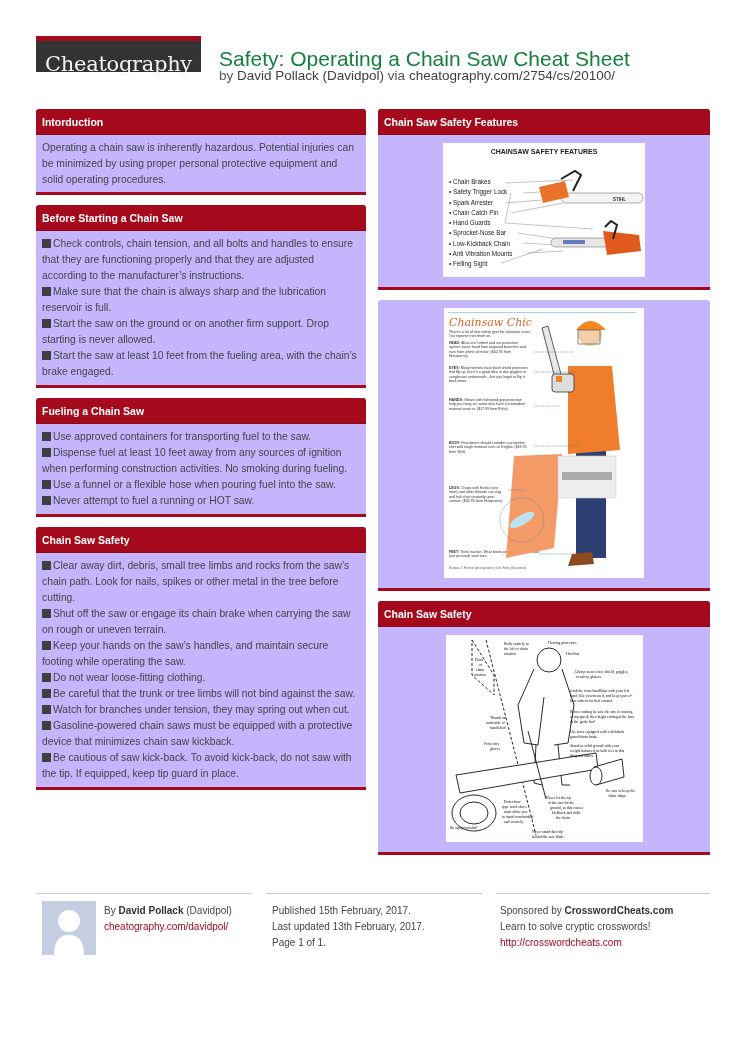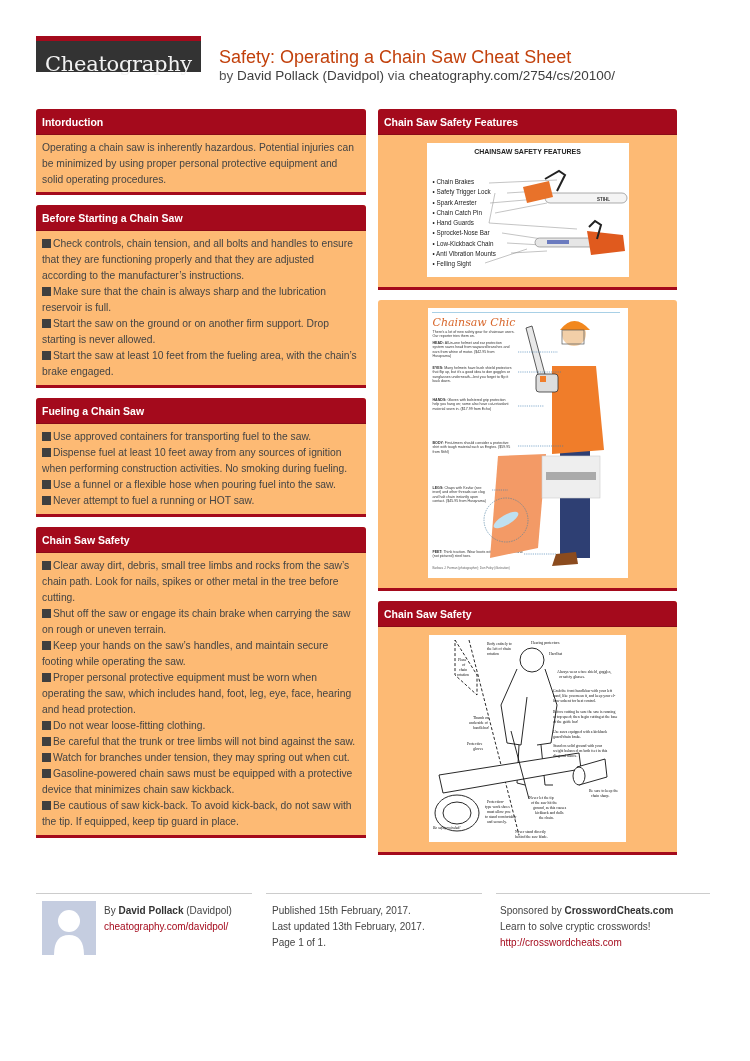--- a/index.html
+++ b/index.html
@@ -2,30 +2,30 @@
 <html><head>
 <meta charset="utf-8">
 <style>
   * { box-sizing: border-box; margin: 0; padding: 0; }
   html, body { width: 750px; height: 1061px; background: #ffffff; overflow: hidden; }
   body { position: relative; font-family: "Liberation Sans", sans-serif; color: #3a3a3a; }
 
   
   .logo { position: absolute; left: 36px; top: 36px; width: 165px; height: 36px; background: #333333; border-top: 5px solid #a40a1c; }
   .logo span { display: block; text-align: center; font-family: "DejaVu Serif", "Liberation Serif", serif; color: #f2f2f2; font-size: 21px; line-height: 47px; letter-spacing: -0.3px; }
-  .title { position: absolute; left: 219px; top: 47px; font-size: 18px; color: #c2410c; white-space: nowrap; }
+  .title { position: absolute; left: 219px; top: 47px; font-size: 21px; color: #15803d; white-space: nowrap; }
   .subtitle { position: absolute; left: 219px; top: 68px; font-size: 13.5px; color: #555; white-space: nowrap; }
   .subtitle .red { color: #404040; }
 
   
   .col { position: absolute; top: 109px; }
   .col-left { left: 36px; width: 330px; }
-  .col-right { left: 378px; width: 299px; }
-
-  .section { background: #fdba74; border-bottom: 3px solid #a40a1c; border-radius: 3px 3px 0 0; margin-bottom: 10px; }
+  .col-right { left: 378px; width: 332px; }
+
+  .section { background: #c4b5fd; border-bottom: 3px solid #a40a1c; border-radius: 3px 3px 0 0; margin-bottom: 10px; }
   .section-head { background: #a40a1c; color: #fff; font-weight: bold; font-size: 10.5px; height: 26px; line-height: 26px; padding-left: 6px; border-radius: 3px 3px 0 0; border-bottom: 1px solid #8a0a18; }
   .section-body { padding: 5px 6px 5px 6px; font-size: 10.3px; line-height: 16px; color: #444; }
   .bullet-item { }
   .bullet { display: inline-block; width: 9px; height: 9px; background: #3f3f3f; margin-right: 2px; vertical-align: -1px; }
 
   .img-body { padding: 8px 0 10px 0; }
   .figure { margin: 0 auto; background: #fff; position: relative; overflow: hidden; }
 
   
   .foot-rule { position: absolute; top: 893px; height: 1px; background: #cccccc; }
@@ -76,21 +76,20 @@
       <div class="bullet-item"><span class="bullet"></span><span>Never attempt to fuel a running or HOT saw.</span></div>
     </div>
   </div>
 
   <div class="section">
     <div class="section-head">Chain Saw Safety</div>
     <div class="section-body">
       <div class="bullet-item"><span class="bullet"></span><span>Clear away dirt, debris, small tree limbs and rocks from the saw’s chain path. Look for nails, spikes or other metal in the tree before cutting.</span></div>
       <div class="bullet-item"><span class="bullet"></span><span>Shut off the saw or engage its chain brake when carrying the saw on rough or uneven terrain.</span></div>
       <div class="bullet-item"><span class="bullet"></span><span>Keep your hands on the saw’s handles, and maintain secure footing while operating the saw.</span></div>
-      <div class="bullet-item"><span class="bullet"></span><span>Proper personal protective equipment must be worn when operating the saw, which includes hand, foot, leg, eye, face, hearing and head protection.</span></div>
       <div class="bullet-item"><span class="bullet"></span><span>Do not wear loose-fitting clothing.</span></div>
       <div class="bullet-item"><span class="bullet"></span><span>Be careful that the trunk or tree limbs will not bind against the saw.</span></div>
       <div class="bullet-item"><span class="bullet"></span><span>Watch for branches under tension, they may spring out when cut.</span></div>
       <div class="bullet-item"><span class="bullet"></span><span>Gasoline-powered chain saws must be equipped with a protective device that minimizes chain saw kickback.</span></div>
       <div class="bullet-item"><span class="bullet"></span><span>Be cautious of saw kick-back. To avoid kick-back, do not saw with the tip. If equipped, keep tip guard in place.</span></div>
     </div>
   </div>
 </div>
 
 <div class="col col-right">

